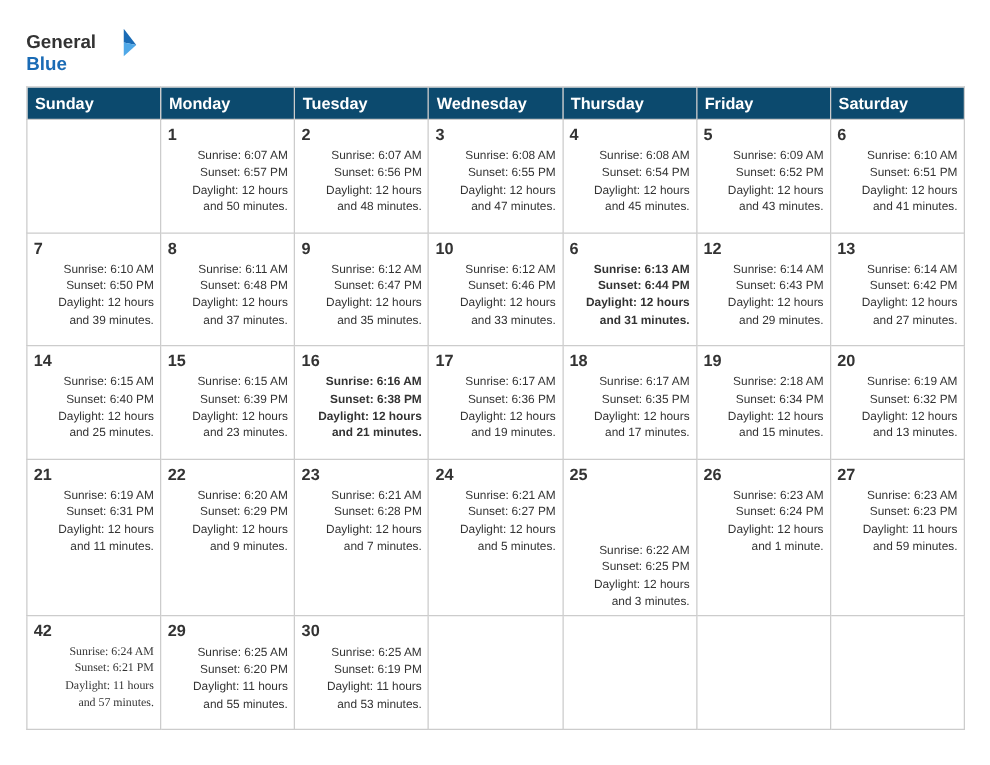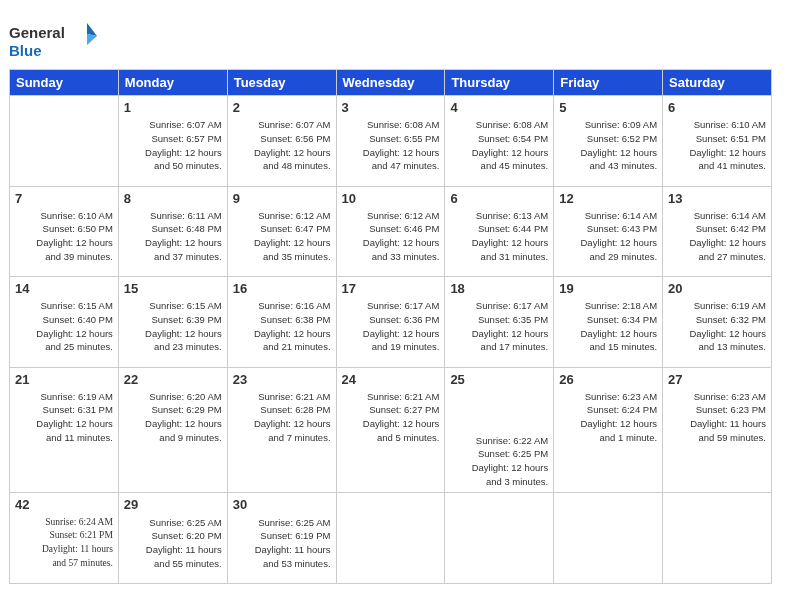--- a/index.html
+++ b/index.html
@@ -6,21 +6,21 @@
     body {
       font-family: Arial, sans-serif;
       background: #fff;
       width: 792px;
       height: 612px;
       overflow: hidden;
     }
     .page {
       width: 792px;
       height: 594px;
-      padding: 18px 20px 10px 9px;
+      padding: 18px 20px 10px 21px;
       display: flex;
       flex-direction: column;
       border-radius: 12px;
     }
     .header {
       display: flex;
       align-items: flex-start;
       justify-content: space-between;
       margin-bottom: 6px;
     }
@@ -41,21 +41,21 @@
       font-size: 15px;
       color: #555;
     }
     .calendar {
       flex: 1;
       border-collapse: collapse;
       width: 100%;
       table-layout: fixed;
     }
     .calendar thead tr th {
-      background-color: #1d4ed8;
+      background-color: #0c4a6e;
       color: #fff;
       text-align: left;
       padding: 5px 6px;
       font-size: 13px;
       font-weight: bold;
       border: 1px solid #ccc;
     }
     .calendar tbody tr td {
       vertical-align: top;
       border: 1px solid #ccc;
@@ -185,21 +185,21 @@
           </td>
           <td>
             <span class="day-number">10</span>
             <div class="day-info" style="white-space: pre-line;">Sunrise: 6:12 AM
 Sunset: 6:46 PM
 Daylight: 12 hours
 and 33 minutes.</div>
           </td>
           <td>
             <span class="day-number">6</span>
-            <div class="day-info" style="white-space: pre-line;">Sunrise: 6:13 AM
+            <div class="day-info" style="white-space: pre-line; font-weight: bold;">Sunrise: 6:13 AM
 Sunset: 6:44 PM
 Daylight: 12 hours
 and 31 minutes.</div>
           </td>
           <td>
             <span class="day-number">12</span>
             <div class="day-info" style="white-space: pre-line;">Sunrise: 6:14 AM
 Sunset: 6:43 PM
 Daylight: 12 hours
 and 29 minutes.</div>
@@ -222,21 +222,21 @@
           </td>
           <td>
             <span class="day-number">15</span>
             <div class="day-info" style="white-space: pre-line;">Sunrise: 6:15 AM
 Sunset: 6:39 PM
 Daylight: 12 hours
 and 23 minutes.</div>
           </td>
           <td>
             <span class="day-number">16</span>
-            <div class="day-info" style="white-space: pre-line;">Sunrise: 6:16 AM
+            <div class="day-info" style="white-space: pre-line; font-weight: bold;">Sunrise: 6:16 AM
 Sunset: 6:38 PM
 Daylight: 12 hours
 and 21 minutes.</div>
           </td>
           <td>
             <span class="day-number">17</span>
             <div class="day-info" style="white-space: pre-line;">Sunrise: 6:17 AM
 Sunset: 6:36 PM
 Daylight: 12 hours
 and 19 minutes.</div>

